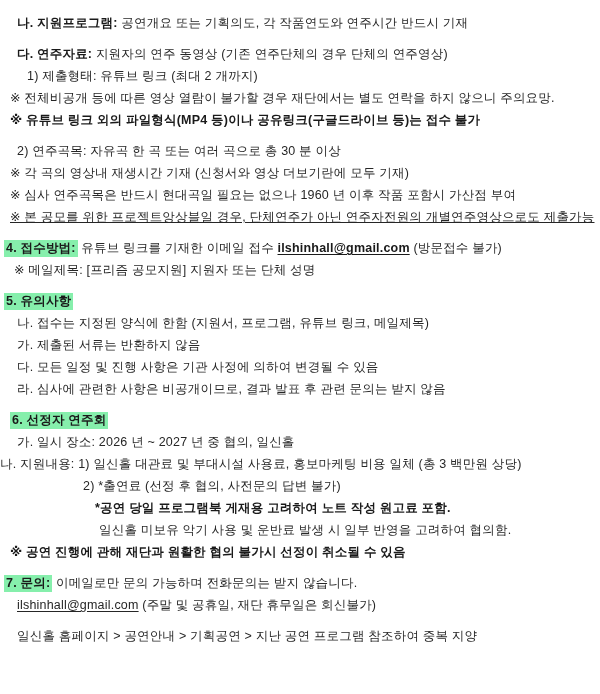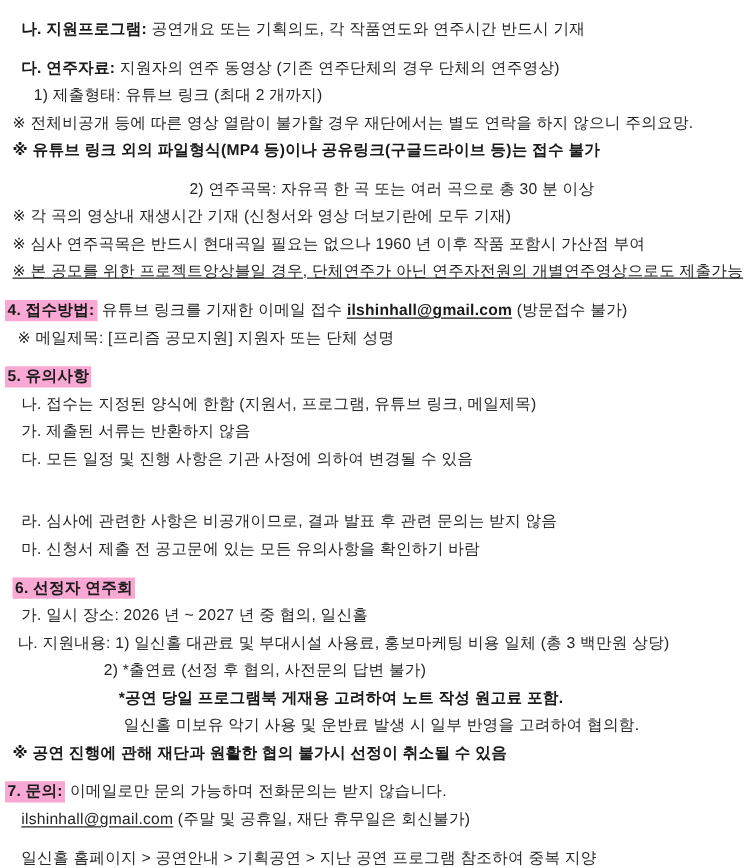--- a/index.html
+++ b/index.html
@@ -24,49 +24,48 @@
   .line {
     margin: 0;
     font-size: 12.5px;
     line-height: 22px;
     white-space: pre;
     letter-spacing: 0.2px;
   }
   .line.gap { margin-top: 9px; }
   .seg { display: inline; }
   .seg.b { font-weight: bold; color: #1a1a1a; }
-  .seg.hl { background: #f9a8d4; padding: 1px 2px 2px 2px; }
+  .seg.hl { background: #86efac; padding: 1px 2px 2px 2px; }
   .seg.u { text-decoration: underline; text-underline-offset: 2px; }
   .seg.link { cursor: pointer; }
 </style>
 </head>
 <body>
 
 <div class="page">
   <div class="doc" id="doc">
       <p class="line" style="padding-left: 17px;"><span class="seg b">나. 지원프로그램:</span><span class="seg"> 공연개요 또는 기획의도, 각 작품연도와 연주시간 반드시 기재</span></p>
       <p class="line gap" style="padding-left: 17px;"><span class="seg b">다. 연주자료:</span><span class="seg"> 지원자의 연주 동영상 (기존 연주단체의 경우 단체의 연주영상)</span></p>
       <p class="line" style="padding-left: 27px;"><span class="seg">1) 제출형태: 유튜브 링크 (최대 2 개까지)</span></p>
       <p class="line" style="padding-left: 10px;"><span class="seg">※ 전체비공개 등에 따른 영상 열람이 불가할 경우 재단에서는 별도 연락을 하지 않으니 주의요망.</span></p>
       <p class="line" style="padding-left: 10px;"><span class="seg b">※ 유튜브 링크 외의 파일형식(MP4 등)이나 공유링크(구글드라이브 등)는 접수 불가</span></p>
-      <p class="line gap" style="padding-left: 27px; text-align: center;"><span class="seg">2) 연주곡목: 자유곡 한 곡 또는 여러 곡으로 총 30 분 이상</span></p>
+      <p class="line gap" style="padding-left: 17px;"><span class="seg">2) 연주곡목: 자유곡 한 곡 또는 여러 곡으로 총 30 분 이상</span></p>
       <p class="line" style="padding-left: 10px;"><span class="seg">※ 각 곡의 영상내 재생시간 기재 (신청서와 영상 더보기란에 모두 기재)</span></p>
       <p class="line" style="padding-left: 10px;"><span class="seg">※ 심사 연주곡목은 반드시 현대곡일 필요는 없으나 1960 년 이후 작품 포함시 가산점 부여</span></p>
       <p class="line" style="padding-left: 10px; text-decoration: underline;"><span class="seg">※ 본 공모를 위한 프로젝트앙상블일 경우, 단체연주가 아닌 연주자전원의 개별연주영상으로도 제출가능</span></p>
       <p class="line gap" style="padding-left: 4px;"><span class="seg b hl">4. 접수방법:</span><span class="seg"> 유튜브 링크를 기재한 이메일 접수 </span><span class="seg b u link">ilshinhall@gmail.com</span><span class="seg"> (방문접수 불가)</span></p>
       <p class="line" style="padding-left: 14px;"><span class="seg">※ 메일제목: [프리즘 공모지원] 지원자 또는 단체 성명</span></p>
       <p class="line gap" style="padding-left: 4px;"><span class="seg b hl">5. 유의사항</span></p>
       <p class="line" style="padding-left: 17px;"><span class="seg">나. 접수는 지정된 양식에 한함 (지원서, 프로그램, 유튜브 링크, 메일제목)</span></p>
       <p class="line" style="padding-left: 17px;"><span class="seg">가. 제출된 서류는 반환하지 않음</span></p>
       <p class="line" style="padding-left: 17px;"><span class="seg">다. 모든 일정 및 진행 사항은 기관 사정에 의하여 변경될 수 있음</span></p>
-      <p class="line" style="padding-left: 17px; margin-top: 28px;"><span class="seg">라. 심사에 관련한 사항은 비공개이므로, 결과 발표 후 관련 문의는 받지 않음</span></p>
-      <p class="line" style="padding-left: 17px;"><span class="seg">마. 신청서 제출 전 공고문에 있는 모든 유의사항을 확인하기 바람</span></p>
+      <p class="line" style="padding-left: 17px;"><span class="seg">라. 심사에 관련한 사항은 비공개이므로, 결과 발표 후 관련 문의는 받지 않음</span></p>
       <p class="line gap" style="padding-left: 10px;"><span class="seg b hl">6. 선정자 연주회</span></p>
       <p class="line" style="padding-left: 17px;"><span class="seg">가. 일시 장소: 2026 년 ~ 2027 년 중 협의, 일신홀</span></p>
-      <p class="line" style="padding-left: 14px;"><span class="seg">나. 지원내용: 1) 일신홀 대관료 및 부대시설 사용료, 홍보마케팅 비용 일체 (총 3 백만원 상당)</span></p>
+      <p class="line" style="padding-left: 0;"><span class="seg">나. 지원내용: 1) 일신홀 대관료 및 부대시설 사용료, 홍보마케팅 비용 일체 (총 3 백만원 상당)</span></p>
       <p class="line" style="padding-left: 83px;"><span class="seg">2) *출연료 (선정 후 협의, 사전문의 답변 불가)</span></p>
       <p class="line" style="padding-left: 95px;"><span class="seg b">*공연 당일 프로그램북 게재용 고려하여 노트 작성 원고료 포함.</span></p>
       <p class="line" style="padding-left: 99px;"><span class="seg">일신홀 미보유 악기 사용 및 운반료 발생 시 일부 반영을 고려하여 협의함.</span></p>
       <p class="line" style="padding-left: 10px;"><span class="seg b">※ 공연 진행에 관해 재단과 원활한 협의 불가시 선정이 취소될 수 있음</span></p>
       <p class="line gap" style="padding-left: 4px;"><span class="seg b hl">7. 문의:</span><span class="seg"> 이메일로만 문의 가능하며 전화문의는 받지 않습니다.</span></p>
       <p class="line" style="padding-left: 17px;"><span class="seg u link">ilshinhall@gmail.com</span><span class="seg"> (주말 및 공휴일, 재단 휴무일은 회신불가)</span></p>
       <p class="line gap" style="padding-left: 17px;"><span class="seg">일신홀 홈페이지 &gt; 공연안내 &gt; 기획공연 &gt; 지난 공연 프로그램 참조하여 중복 지양</span></p>
     </div>
 </div>
 

